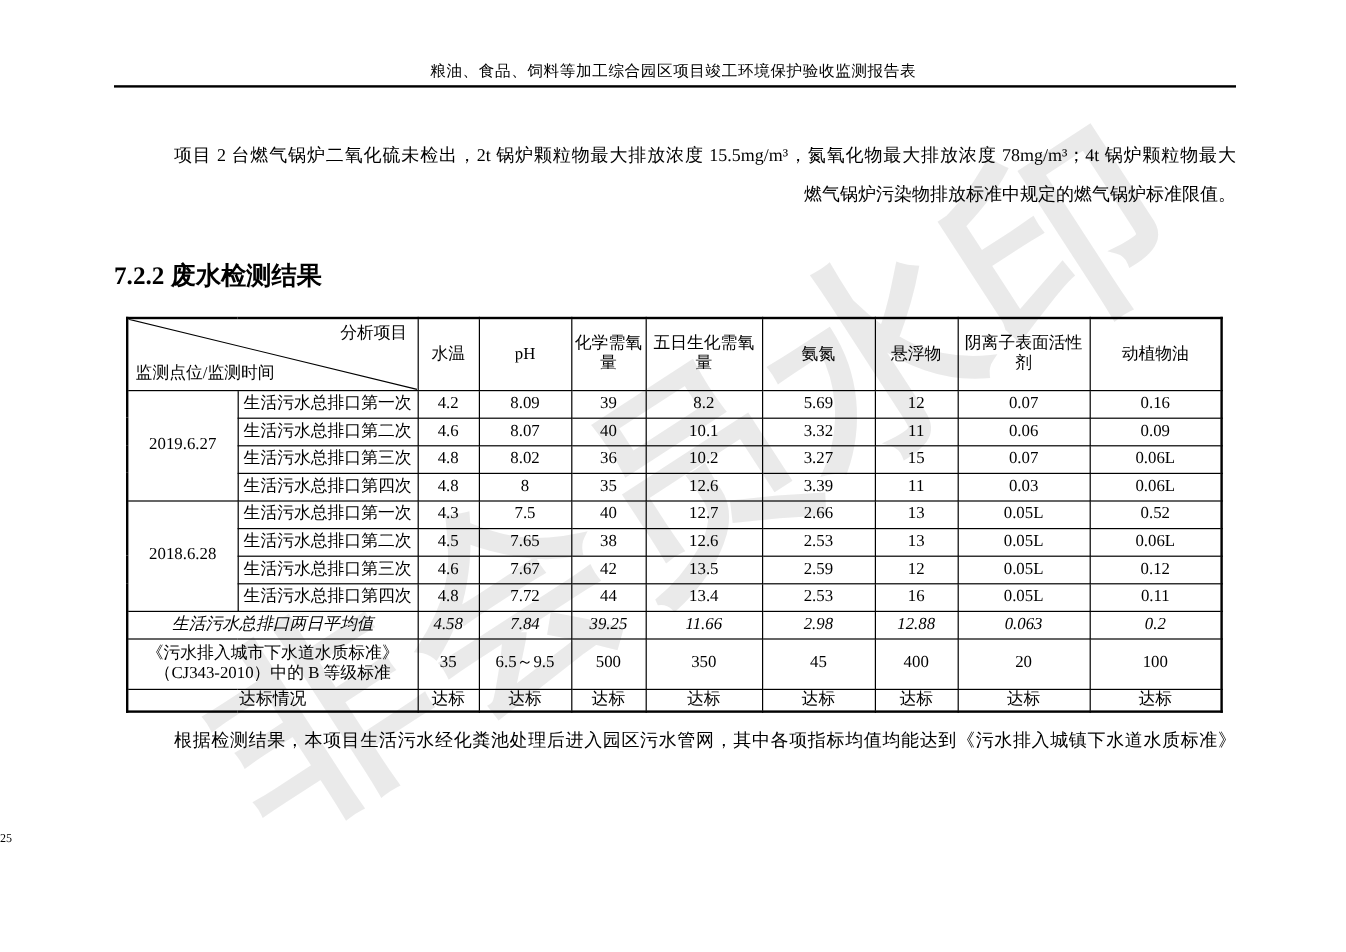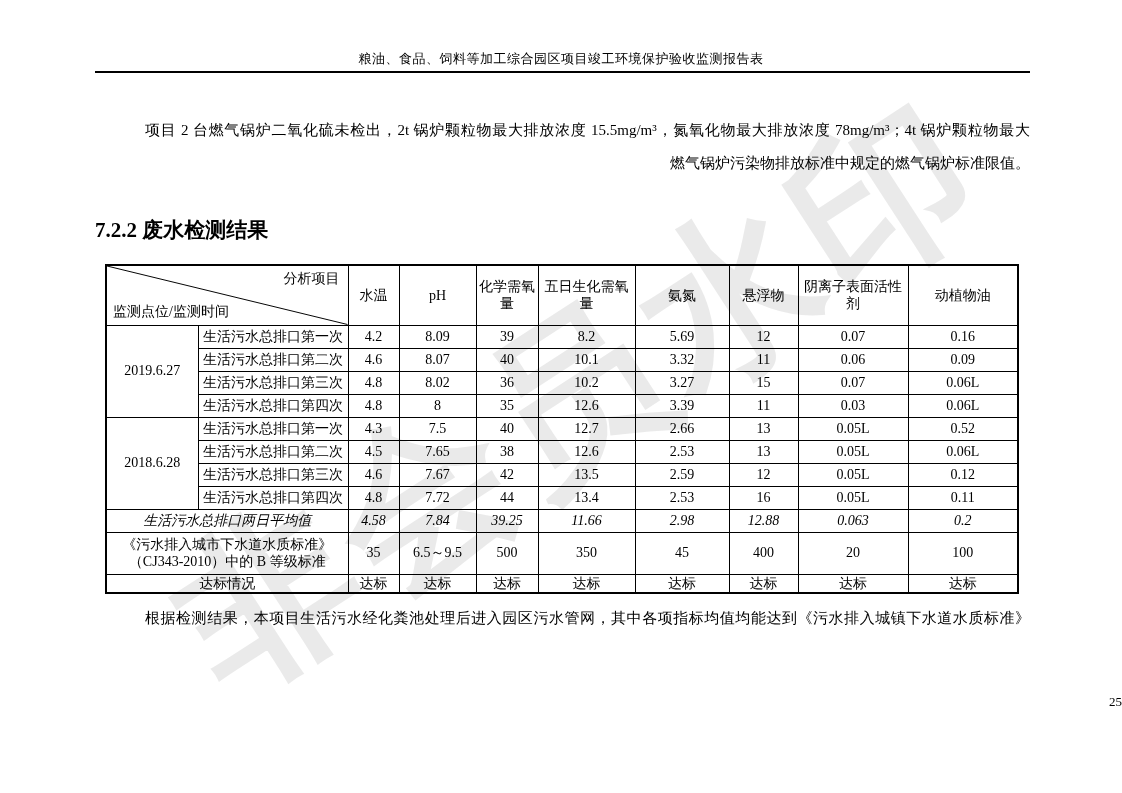--- a/index.html
+++ b/index.html
@@ -66,21 +66,21 @@
   tr.h-avg{height:23px;font-style:italic;}
   tr.h-std{height:42px;}
   tr.h-comp{height:16px;}
   td.diag{padding:0;margin-left:42px;}
   .diag-line{position:absolute;left:0;top:0;width:100%;height:100%;}
   .diag-line line{stroke:#000;stroke-width:1;}
   .diag-top{position:absolute;top:4px;right:8px;font-size:14px;}
   .diag-bottom{position:absolute;bottom:4px;left:6px;font-size:14px;}
   .page-number{
     position:absolute;top:694px;left:0;width:100%;
-    text-align:right;font-size:13px;
+    text-align:left;font-size:10px;
   }
 </style>
 </head>
 <body>
 
 <div class="page">
 
   <div class="watermark">非会员水印</div>
 
   <div class="header-title">粮油、食品、饲料等加工综合园区项目竣工环境保护验收监测报告表</div>

